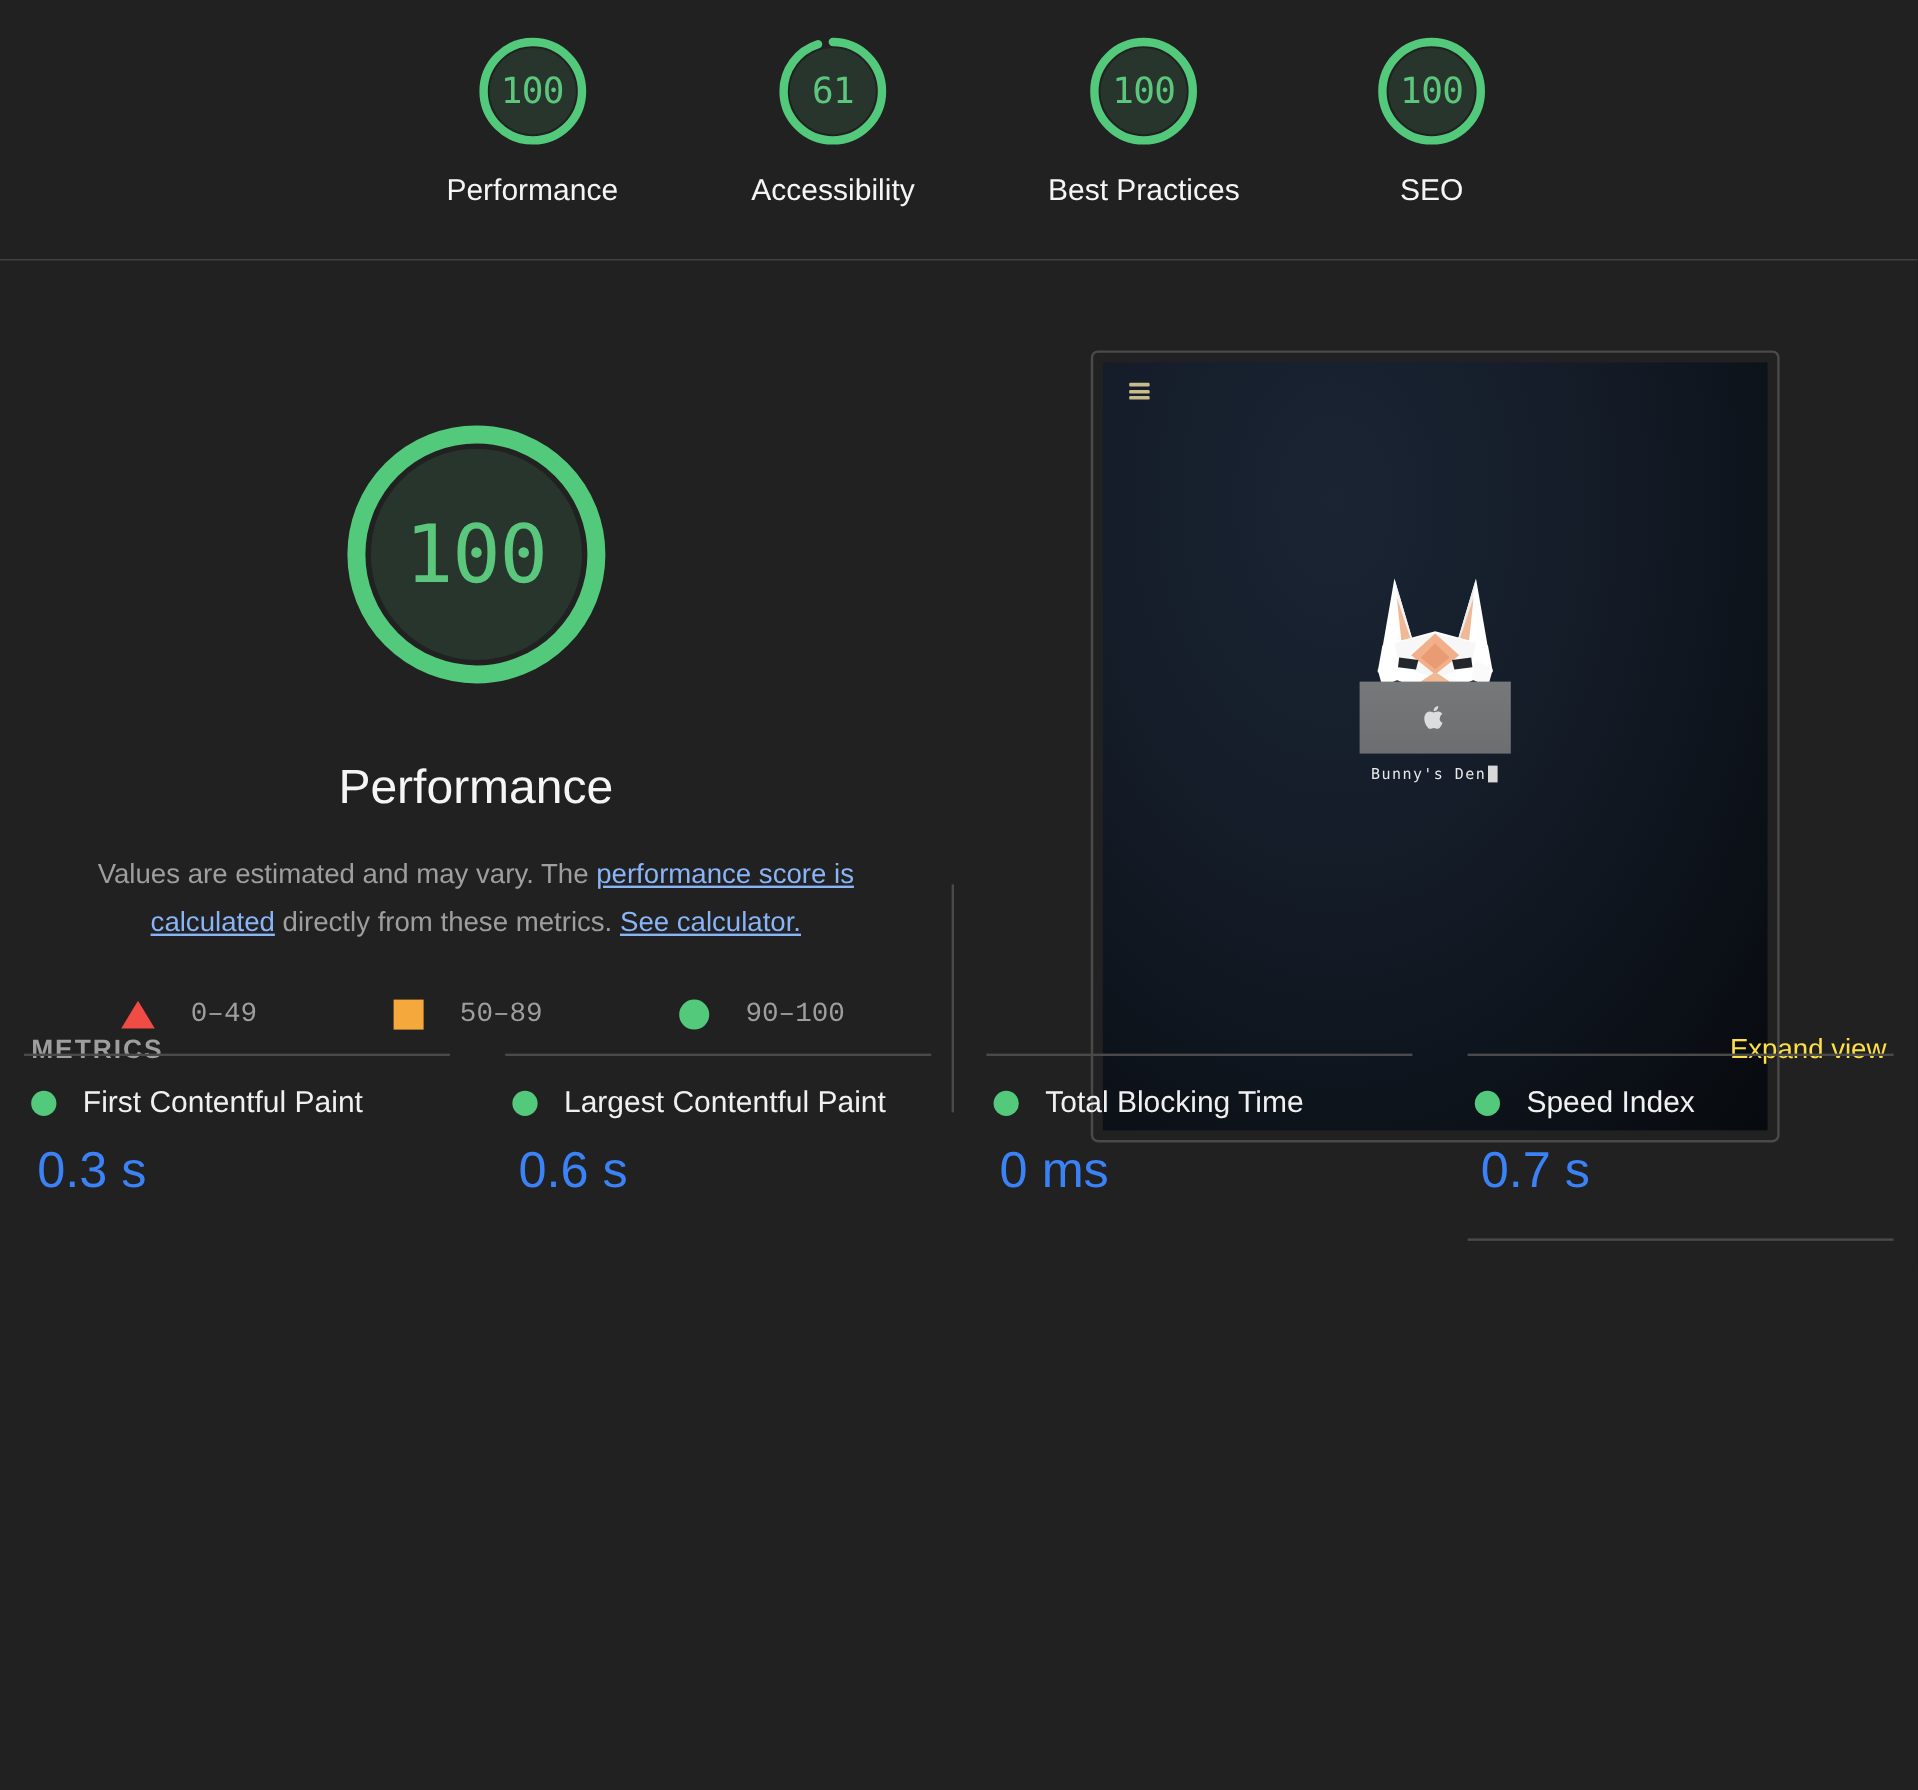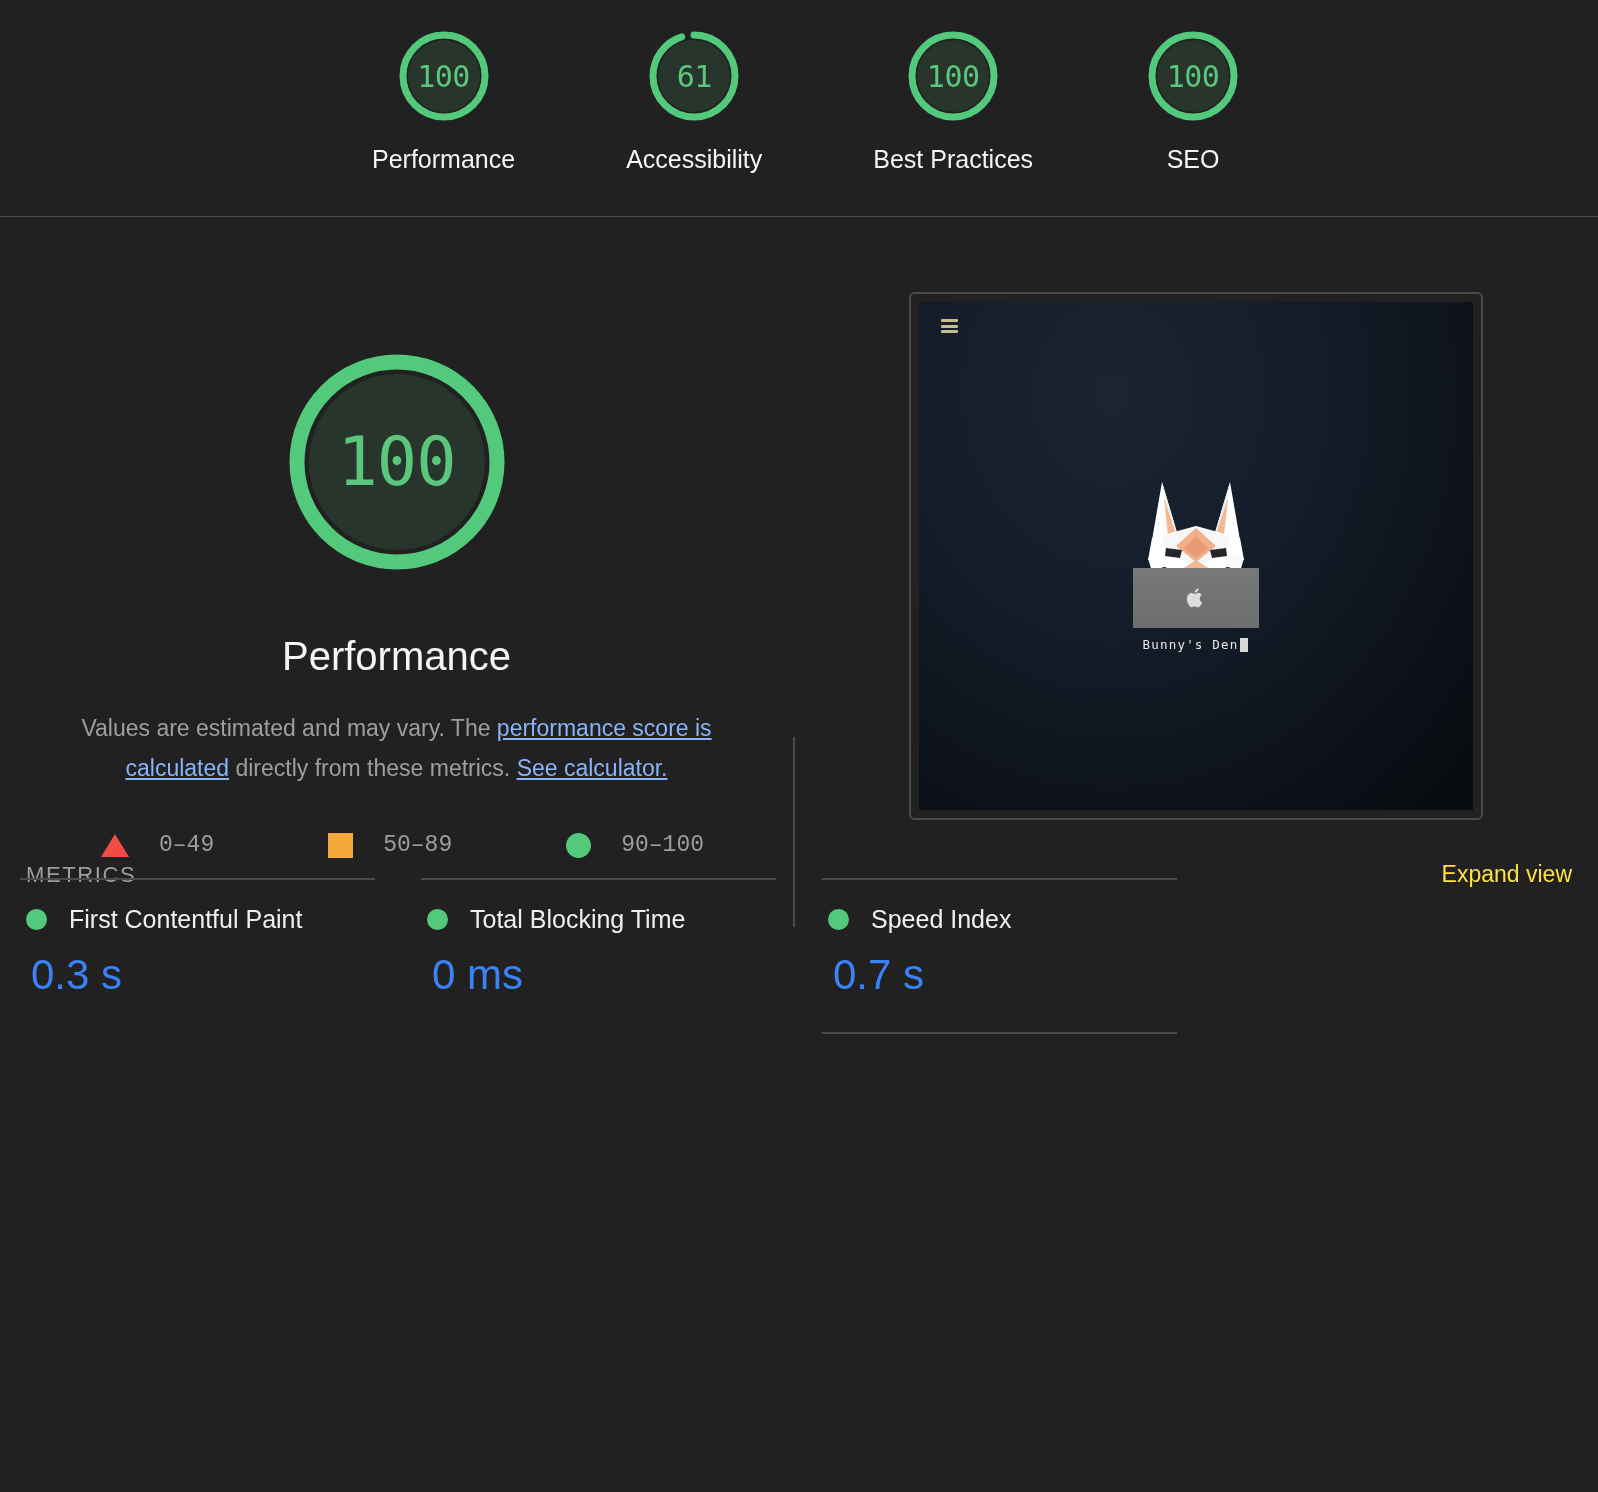--- a/index.html
+++ b/index.html
@@ -106,21 +106,21 @@
     background:#4a4a4a;
   }
 
   
   .hero-right{
     flex:1;
     display:flex; justify-content:center;
     padding-top:0;
   }
   .thumb-frame{
-    width:574px; height:528px;
+    width:574px; height:660px;
     border:2px solid #4a4a4a;
     border-radius:6px;
     padding:8px;
     background:#212121;
   }
   .thumb{
     position:relative;
     width:100%; height:100%;
     background:radial-gradient(ellipse at 35% 18%, #1a2433 0%, #141c28 42%, #070a0e 100%);
     overflow:hidden;
@@ -164,20 +164,21 @@
   
   .metrics-head{
     position:absolute; left:0; right:0; top:608px;
     display:flex; align-items:flex-end; justify-content:space-between;
     padding:0 26px 0 26px;
   }
   .metrics-title{
     font-size:22px;
     letter-spacing:1.6px;
     color:#9e9e9e;
+    font-weight:bold;
   }
   .expand-view{
     font-size:23px;
     color:#fde047;
     cursor:pointer;
     margin-top:36px;
   }
 
   .metrics-grid{
     position:absolute; left:0; right:0; top:661px;
@@ -360,20 +361,27 @@
   <div class="metrics-grid">
 
     <div class="metric">
       <div class="metric-head">
         <span class="metric-dot"></span>
         <span class="metric-name">First Contentful Paint</span>
       </div>
       <div class="metric-value">0.3 s</div>
     </div>
 
+    <div class="metric">
+      <div class="metric-head">
+        <span class="metric-dot"></span>
+        <span class="metric-name">Largest Contentful Paint</span>
+      </div>
+      <div class="metric-value">0.6 s</div>
+    </div>
 
     <div class="metric">
       <div class="metric-head">
         <span class="metric-dot"></span>
         <span class="metric-name">Total Blocking Time</span>
       </div>
       <div class="metric-value">0 ms</div>
     </div>
 
 

